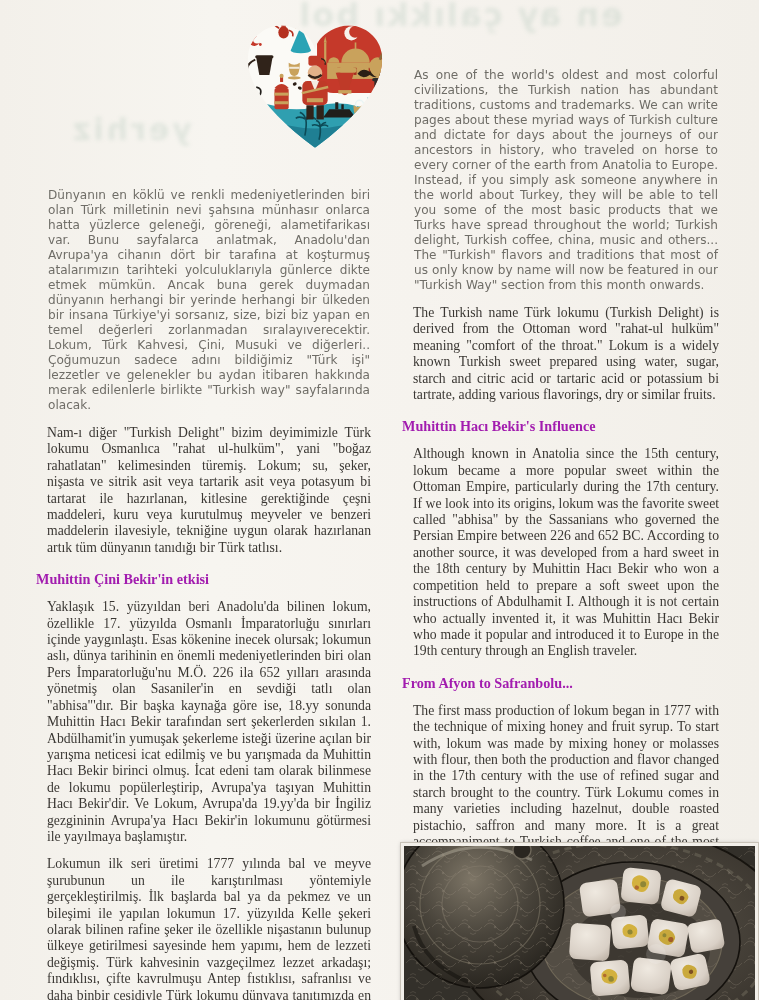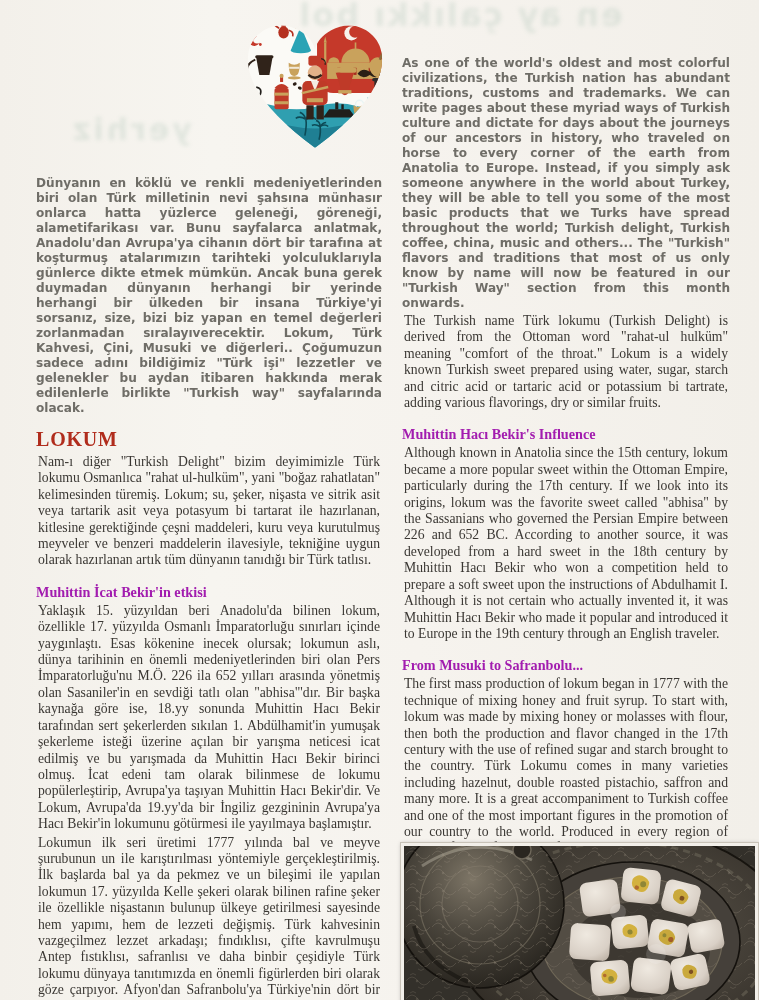--- a/index.html
+++ b/index.html
@@ -19,25 +19,25 @@
   .ghost.l2{top:112px;left:70px;font-size:30px;letter-spacing:3px;}
 
   .heart-illo{position:absolute;left:236px;top:8px;width:158px;height:152px;}
 
   .col{position:absolute;}
   .col-left{left:36px;top:176px;width:346px;}
   .col-right{left:402px;top:56px;width:328px;}
 
   .sans-intro{
     font-family:"DejaVu Sans",sans-serif;font-size:12.1px;line-height:15px;
-    color:#6f6d67;text-align:justify;margin:0;font-weight:bold;
+    color:#6f6d67;text-align:justify;margin:12px;
   }
   .serif-body{
     font-family:"Liberation Serif",serif;font-size:13.7px;line-height:16.4px;
-    color:#3a3733;text-align:justify;margin:2px;
+    color:#3a3733;text-align:justify;margin:11px;
   }
   .red-heading{
     font-family:"Liberation Serif",serif;font-weight:bold;font-size:20px;
     color:#b02c1c;letter-spacing:.8px;margin:12px 0 3px 0;
   }
   .sub-heading{
     font-family:"Liberation Serif",serif;font-weight:bold;font-size:14.2px;
     color:#a21caf;margin:15px 0 2px 0;
   }
 
@@ -196,33 +196,32 @@
         <g>
           <path d="M116 94 C116 102 117.6 104.5 120.5 104.5 C123.4 104.5 125 102 125 94 Q120.5 97.4 116 94 Z" fill="#c9a25c"></path>
           <ellipse cx="120.5" cy="106.2" rx="5.4" ry="1.4" fill="#c9a25c"></ellipse>
         </g>
       </g>
     </svg>
   </div>
 
   <div class="col col-left">
     <p class="sans-intro">Dünyanın en köklü ve renkli medeniyetlerinden biri olan Türk milletinin nevi şahsına münhasır onlarca hatta yüzlerce geleneği, göreneği, alametifarikası var. Bunu sayfalarca anlatmak, Anadolu'dan Avrupa'ya cihanın dört bir tarafına at koşturmuş atalarımızın tarihteki yolculuklarıyla günlerce dikte etmek mümkün. Ancak buna gerek duymadan dünyanın herhangi bir yerinde herhangi bir ülkeden bir insana Türkiye'yi sorsanız, size, bizi biz yapan en temel değerleri zorlanmadan sıralayıverecektir. Lokum, Türk Kahvesi, Çini, Musuki ve diğerleri.. Çoğumuzun sadece adını bildiğimiz "Türk işi" lezzetler ve gelenekler bu aydan itibaren hakkında merak edilenlerle birlikte "Turkish way" sayfalarında olacak.</p>
-    <h2 class="red-heading">LOKUM</h2>
     <p class="serif-body">Nam-ı diğer "Turkish Delight" bizim deyimimizle Türk lokumu Osmanlıca "rahat ul-hulküm", yani "boğaz rahatlatan" kelimesinden türemiş. Lokum; su, şeker, nişasta ve sitrik asit veya tartarik asit veya potasyum bi tartarat ile hazırlanan, kitlesine gerektiğinde çeşni maddeleri, kuru veya kurutulmuş meyveler ve benzeri maddelerin ilavesiyle, tekniğine uygun olarak hazırlanan artık tüm dünyanın tanıdığı bir Türk tatlısı.</p>
-    <h3 class="sub-heading">Muhittin İcat Bekir'in etkisi</h3>
+    <h3 class="sub-heading">Muhittin Çini Bekir'in etkisi</h3>
     <p class="serif-body">Yaklaşık 15. yüzyıldan beri Anadolu'da bilinen lokum, özellikle 17. yüzyılda Osmanlı İmparatorluğu sınırları içinde yaygınlaştı. Esas kökenine inecek olursak; lokumun aslı, dünya tarihinin en önemli medeniyetlerinden biri olan Pers İmparatorluğu'nu M.Ö. 226 ila 652 yılları arasında yönetmiş olan Sasaniler'in en sevdiği tatlı olan "abhisa"'dır. Bir başka kaynağa göre ise, 18.yy sonunda Muhittin Hacı Bekir tarafından sert şekerlerden sıkılan 1. Abdülhamit'in yumuşak şekerleme isteği üzerine açılan bir yarışma neticesi icat edilmiş ve bu yarışmada da Muhittin Hacı Bekir birinci olmuş.  İcat edeni tam olarak bilinmese de lokumu popülerleştirip, Avrupa'ya taşıyan Muhittin Hacı Bekir'dir.  Ve Lokum, Avrupa'da 19.yy'da bir İngiliz gezgininin Avrupa'ya Hacı Bekir'in lokumunu götürmesi ile yayılmaya başlamıştır.</p>
     <p class="serif-body">Lokumun ilk seri üretimi 1777 yılında bal ve meyve şurubunun un ile karıştırılması yöntemiyle gerçekleştirilmiş. İlk başlarda bal ya da pekmez ve un bileşimi ile yapılan lokumun 17. yüzyılda Kelle şekeri olarak bilinen rafine şeker ile özellikle nişastanın bulunup ülkeye getirilmesi sayesinde hem yapımı, hem de lezzeti değişmiş. Türk kahvesinin vazgeçilmez lezzet arkadaşı;  fındıklısı, çifte kavrulmuşu Antep fıstıklısı, safranlısı ve daha binbir çeşidiyle Türk lokumu dünyaya tanıtımızda en önemli figürlerden biri olarak göze çarpıyor.  Afyon'dan Safranbolu'ya Türkiye'nin dört bir yanında üretilen lokum, bugün bizi uluslar arası arenada temsil ediyor ve dünya başkentlerinin lüks caddelerinde karşımıza çıkıyor.</p>
   </div>
 
   <div class="col col-right">
     <p class="sans-intro">As one of the world's oldest and most colorful civilizations, the Turkish nation has abundant traditions, customs and trademarks. We can write pages about these myriad ways of Turkish culture and dictate for days about the journeys of our ancestors in history, who traveled on horse to every corner of the earth from Anatolia to Europe. Instead, if you simply ask someone anywhere in the world about Turkey, they will be able to tell you some of the most basic products that we Turks have spread throughout the world; Turkish delight, Turkish coffee, china, music and others... The "Turkish" flavors and traditions that most of us only know by name will now be featured in our "Turkish Way" section from this month onwards.</p>
     <p class="serif-body">The Turkish name Türk lokumu (Turkish Delight) is derived from the Ottoman word "rahat-ul hulküm" meaning "comfort of the throat." Lokum is a widely known Turkish sweet prepared using water, sugar, starch and citric acid or tartaric acid or potassium bi tartrate, adding various flavorings, dry or similar fruits.</p>
     <h3 class="sub-heading">Muhittin Hacı Bekir's Influence</h3>
     <p class="serif-body">Although known in Anatolia since the 15th century, lokum became a more popular sweet within the Ottoman Empire, particularly during the 17th century. If we look into its origins, lokum was the favorite sweet called "abhisa" by the Sassanians who governed the Persian Empire between 226 and 652 BC. According to another source, it was developed from a hard sweet in the 18th century by Muhittin Hacı Bekir who won a competition held to prepare a soft sweet upon the instructions of Abdulhamit I. Although it is not certain who actually invented it, it was Muhittin Hacı Bekir who made it popular and introduced it to Europe in the 19th century through an English traveler.</p>
-    <h3 class="sub-heading">From Musuki to Safranbolu...</h3>
+    <h3 class="sub-heading">From Afyon to Safranbolu...</h3>
     <p class="serif-body">The first mass production of lokum began in 1777 with the technique of mixing honey and fruit syrup. To start with, lokum was made by mixing honey or molasses with flour, then both the production and flavor changed in the 17th century with the use of refined sugar and starch brought to the country. Türk Lokumu comes in many varieties including hazelnut, double roasted pistachio, saffron and many more. It is a great accompaniment to Turkish coffee and one of the most important figures in the promotion of our country to the world. Produced in every region of Turkey from Afyon to Safranbolu, lokum represents us internationally and is available in many luxury venues in the world capitals.</p>
   </div>
 
   <div class="photo">
     <svg width="351" height="157" viewBox="0 0 351 157" xmlns="http://www.w3.org/2000/svg">
       <defs>
         <radialGradient id="lidG" cx="45%" cy="35%" r="75%">
           <stop offset="0%" stop-color="#7d7566"></stop>
           <stop offset="45%" stop-color="#4a453c"></stop>
           <stop offset="100%" stop-color="#1f1c17"></stop>

